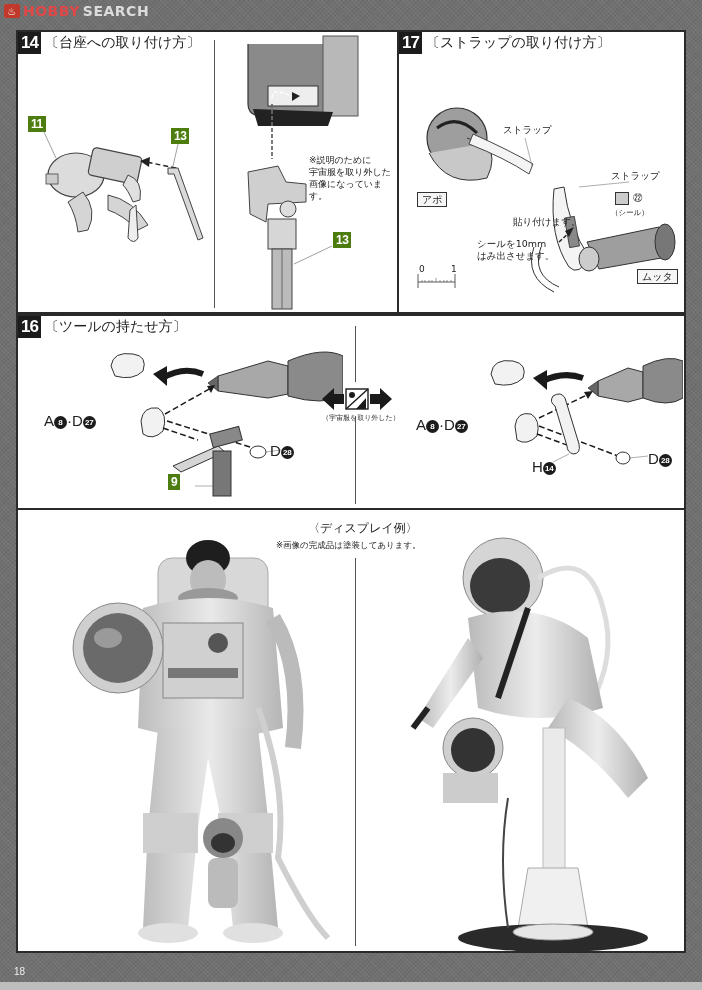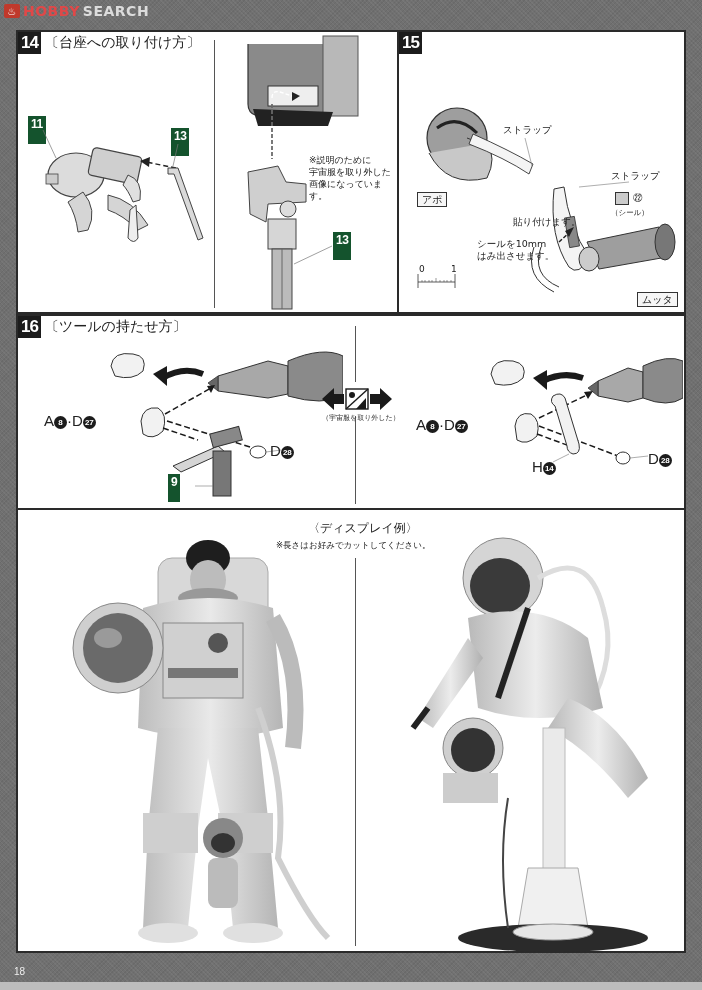--- a/index.html
+++ b/index.html
@@ -49,23 +49,23 @@
 
   .vdivider { position: absolute; width: 1px; background: #555; }
 
   .note { position: absolute; font-size: 9px; line-height: 12px; color: #222; white-space: pre-line; }
   .label { position: absolute; font-size: 9.5px; color: #222; white-space: nowrap; }
   .boxed-label {
     position: absolute; font-size: 10px; border: 1px solid #333; padding: 0 4px;
     background: #f6f6f6; height: 15px; line-height: 13px; white-space: nowrap;
   }
   .part-tag {
-    position: absolute; background: #14532d; color: #fff; font-weight: bold;
+    position: absolute; background: #4d7c0f; color: #fff; font-weight: bold;
     font-family: "Liberation Sans", sans-serif; font-size: 12px;
-    height: 28px; line-height: 16px; padding: 0 3px; letter-spacing: -0.5px;
+    height: 16px; line-height: 16px; padding: 0 3px; letter-spacing: -0.5px;
   }
   .part-ref {
     position: absolute; font-family: "Liberation Sans", sans-serif;
     font-size: 15px; color: #222; white-space: nowrap;
   }
   .circ {
     display: inline-block; width: 13px; height: 13px; border-radius: 50%;
     background: #1c1c1c; color: #fff; font-size: 8px; line-height: 13px;
     text-align: center; vertical-align: 1px; font-weight: bold;
   }
@@ -131,21 +131,22 @@
     <line x1="66" y1="230" x2="104" y2="212" stroke="#777" stroke-width="0.7"></line>
   </svg>
   <span class="part-tag" style="left:315px; top:200px;">13</span>
   <div class="note" style="left:278px; top:122px;margin-left:13px;">※説明のために
 宇宙服を取り外した
 画像になっています。</div>
 </div>
 
 <div class="panel" style="left:397px; top:30px; width:289px; height:284px;">
   <div class="step-head" style="left:0; top:0;">
-    <span class="step-num">15</span>
+    <span class="step-num">17</span>
+    <span class="step-title">〔ストラップの取り付け方〕</span>
   </div>
 
   <svg class="art" style="left:18px; top:66px;" width="130" height="120" viewBox="0 0 130 120">
     <circle cx="40" cy="40" r="30" fill="#9e9e9e" stroke="#333" stroke-width="1.2"></circle>
     <path d="M20 30 Q40 15 60 35" stroke="#222" stroke-width="3" fill="none"></path>
     <path d="M12 55 Q30 90 70 80 Q80 60 70 45" fill="#c8c8c8" stroke="#333" stroke-width="1"></path>
     <path d="M50 40 Q90 55 115 68" stroke="#333" stroke-width="1" fill="#f2f2f2"></path>
     <path d="M52 46 Q88 60 112 76 L116 66 Q92 52 56 36 Z" fill="#f4f4f4" stroke="#333" stroke-width="0.9"></path>
     <line x1="108" y1="40" x2="115" y2="68" stroke="#777" stroke-width="0.6"></line>
   </svg>
@@ -164,21 +165,21 @@
     <ellipse cx="80" cy="92" rx="10" ry="12" fill="#ccc" stroke="#333" stroke-width="1"></ellipse>
     <line x1="70" y1="20" x2="120" y2="15" stroke="#777" stroke-width="0.6"></line>
   </svg>
   <span class="label" style="left:212px; top:138px;">ストラップ</span>
   <span style="position:absolute; left:216px; top:160px; width:14px; height:13px; border:1px solid #333; background:#ccc;"></span>
   <span class="label" style="left:234px; top:160px;">㉒</span>
   <span class="label" style="left:212px; top:176px; font-size:7.5px;">（シール）</span>
   <span class="label" style="left:114px; top:184px;">貼り付けます。</span>
   <div class="note" style="left:78px; top:206px; font-size:9.5px;">シールを10mm
 はみ出させます。</div>
-  <span class="boxed-label" style="left:238px; top:260px;">ムッタ</span>
+  <span class="boxed-label" style="left:238px; top:237px;">ムッタ</span>
 
   <div style="position:absolute; left:18px; top:232px; width:40px; height:24px;">
     <span style="position:absolute; left:2px; top:0; font-size:9px;">0</span>
     <span style="position:absolute; left:34px; top:0; font-size:9px;">1</span>
     <svg style="position:absolute; left:0; top:10px;" width="42" height="14" viewBox="0 0 42 14">
       <line x1="1" y1="0" x2="1" y2="14" stroke="#333" stroke-width="0.8"></line>
       <line x1="38" y1="0" x2="38" y2="14" stroke="#333" stroke-width="0.8"></line>
       <line x1="1" y1="8" x2="38" y2="8" stroke="#333" stroke-width="0.8"></line>
       <g stroke="#333" stroke-width="0.5">
         <line x1="5" y1="6" x2="5" y2="8"></line>
@@ -263,21 +264,21 @@
   <div class="part-ref" style="left:514px; top:142px;">
     <span>H</span><span class="circ">14</span>
   </div>
   <div class="part-ref" style="left:630px; top:134px;">
     <span>D</span><span class="circ">28</span>
   </div>
 </div>
 
 <div class="panel" style="left:16px; top:508px; width:670px; height:445px;text-align:center;">
   <span class="display-title" style="left:290px; top:10px;">〈ディスプレイ例〉</span>
-  <span class="display-note" style="left:258px; top:30px;">※長さはお好みでカットしてください。</span>
+  <span class="display-note" style="left:258px; top:30px;">※画像の完成品は塗装してあります。</span>
   <div class="vdivider" style="left:337px; top:48px; height:388px;"></div>
 
   <svg class="art" style="left:30px; top:18px;" width="300" height="420" viewBox="0 0 300 420">
     <defs>
       <linearGradient id="suit" x1="0" x2="1">
         <stop offset="0" stop-color="#bdbdbd"></stop>
           <stop offset="0.5" stop-color="#e9e9e9"></stop>
           <stop offset="1" stop-color="#b5b5b5"></stop>
       </linearGradient>
     </defs>

